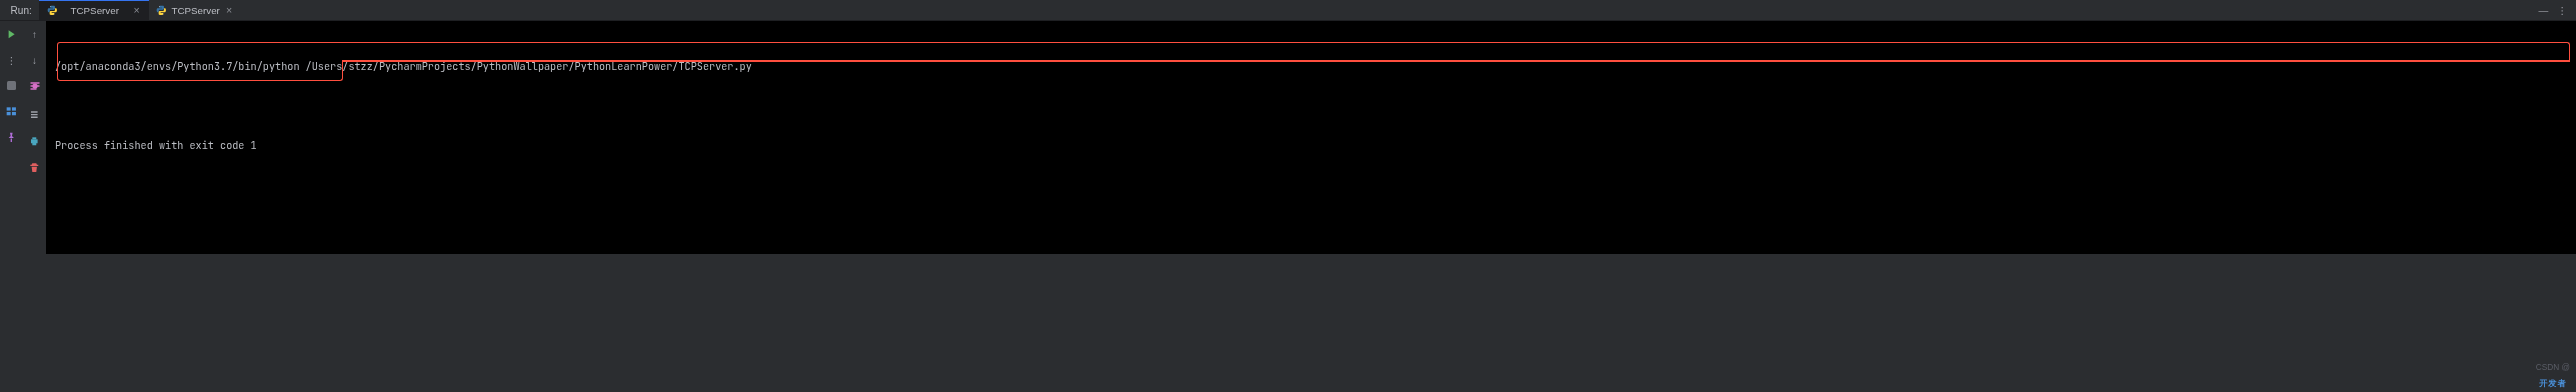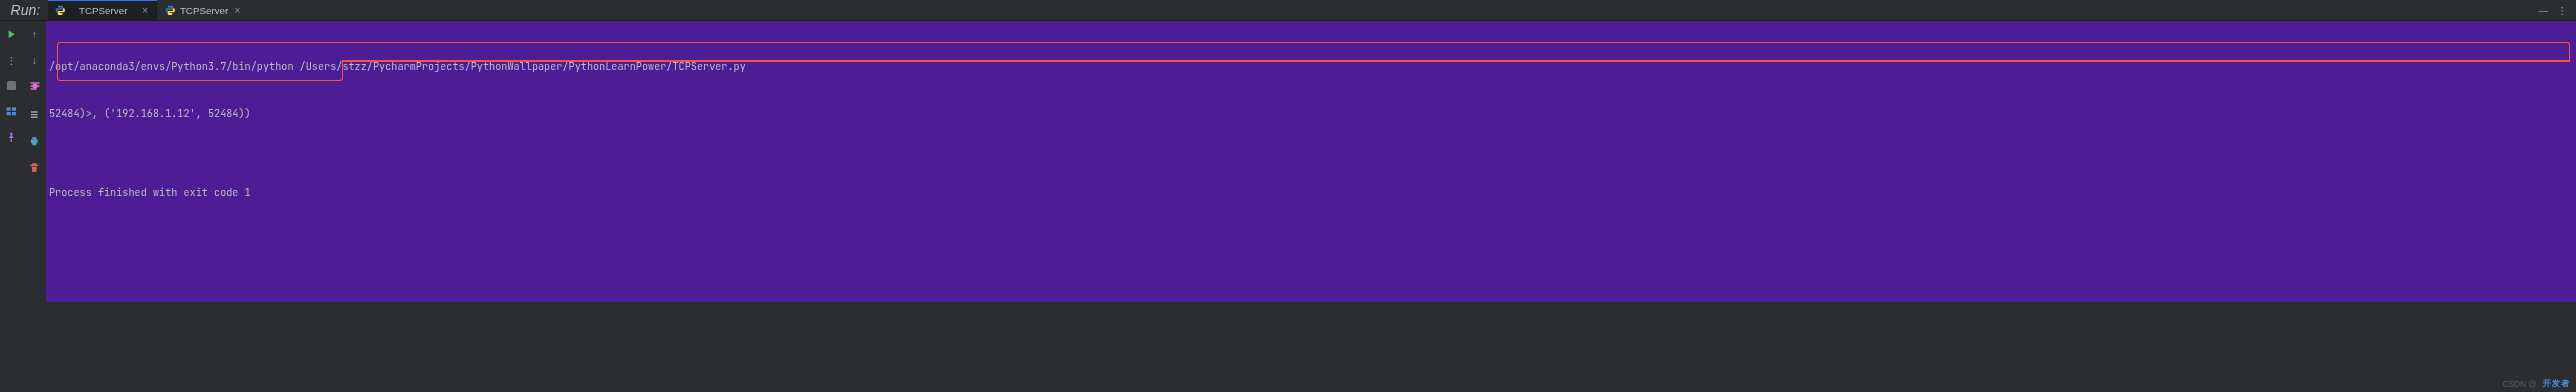--- a/index.html
+++ b/index.html
@@ -13,22 +13,21 @@
   .header-row {
     display: flex;
     align-items: center;
     height: 21px;
     background: #2b2d30;
     border-bottom: 0.8px solid #1e1f22;
   }
   .run-label {
     padding: 0 7.6px 0 10.6px;
     color: #bcbec4;
-    font-size: 14px;
-    font-style: italic;
+    font-size: 10px;
   }
   .tabs {
     display: flex;
     height: 100%;
   }
   .tab {
     display: flex;
     align-items: center;
     gap: 4.5px;
     padding: 0 7.6px;
@@ -81,22 +80,22 @@
     width: 23px;
     background: #2b2d30;
     display: flex;
     flex-direction: column;
     align-items: center;
     padding-top: 6px;
     gap: 10.6px;
   }
   .console {
     flex: 1;
-    background: #4c1d95;
-    padding: 6px 3px;
+    background: #000000;
+    padding: 6px 9px;
     font-family: "JetBrains Mono", Menlo, Consolas, monospace;
     font-size: 10.2px;
     line-height: 1.55;
     color: #bcbec4;
     position: relative;
     white-space: pre-wrap;
     overflow: hidden;
   }
   .console .line { display: block; }
   .hl-box1, .hl-box2 {
@@ -129,20 +128,21 @@
   }
   .watermark {
     position: fixed;
     right: 6px;
     bottom: 3px;
     font-size: 8.3px;
     color: #5a5d66;
     display: flex;
     gap: 6px;
     align-items: center;
+    flex-direction: column;
   }
   .watermark .cn {
     color: #4a90d9;
     font-weight: 600;
     letter-spacing: 0.8px;
   }
 </style>
 </head>
 <body>
 
@@ -231,21 +231,20 @@
     </div>
     <div class="tb-btn">
       <svg width="10.6" height="10.6" viewBox="0 0 16 16">
           <path fill="#e05f5f" d="M5 2h6l1 2h2v2H2V4h2l1-2zM4 7h8l-1 8H5L4 7z"></path>
         </svg>
     </div>
   </div>
 
   <div class="console">
     <span class="line">/opt/anaconda3/envs/Python3.7/bin/python /Users/stzz/PycharmProjects/PythonWallpaper/PythonLearnPower/TCPServer.py</span>
-    <span class="line">52484)&gt;, ('192.168.1.12', 52484))</span>
     <span class="line"></span>
     <span class="line">Process finished with exit code 1</span>
 
     <div class="hl-box1"></div>
     <div class="hl-box1b"></div>
     <div class="hl-right-cap"></div>
   </div>
 </div>
 
 <div class="watermark">

